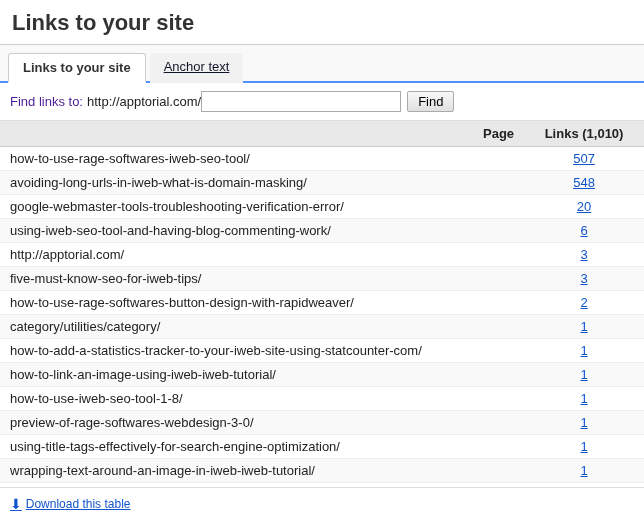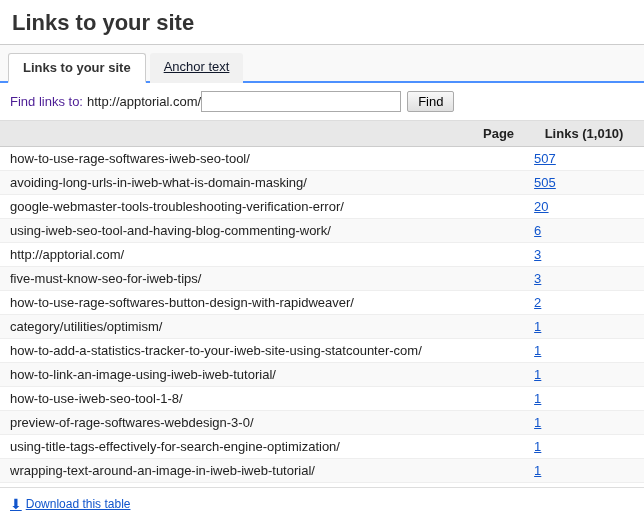--- a/index.html
+++ b/index.html
@@ -114,21 +114,21 @@
     .data-table tbody tr:nth-child(even) {
       background: #f9f9f9;
     }
 
     .data-table tbody td {
       padding: 4px 10px;
       font-size: 13px;
     }
 
     .data-table tbody td.links-num {
-      text-align: left;
+      text-align: center;
       color: #1155cc;
       text-decoration: underline;
       cursor: pointer;
     }
 
     .footer-bar {
       display: flex;
       justify-content: space-between;
       align-items: center;
       padding: 8px 10px;
@@ -181,21 +181,21 @@
       <th class="links-col">Links (1,010)</th>
     </tr>
   </thead>
   <tbody id="table-body">
   <tr>
         <td class="page-link">how-to-use-rage-softwares-iweb-seo-tool/</td>
         <td class="links-num">507</td>
       </tr>
       <tr>
         <td class="page-link">avoiding-long-urls-in-iweb-what-is-domain-masking/</td>
-        <td class="links-num">505</td>
+        <td class="links-num">548</td>
       </tr>
       <tr>
         <td class="page-link">google-webmaster-tools-troubleshooting-verification-error/</td>
         <td class="links-num">20</td>
       </tr>
       <tr>
         <td class="page-link">using-iweb-seo-tool-and-having-blog-commenting-work/</td>
         <td class="links-num">6</td>
       </tr>
       <tr>
@@ -204,21 +204,21 @@
       </tr>
       <tr>
         <td class="page-link">five-must-know-seo-for-iweb-tips/</td>
         <td class="links-num">3</td>
       </tr>
       <tr>
         <td class="page-link">how-to-use-rage-softwares-button-design-with-rapidweaver/</td>
         <td class="links-num">2</td>
       </tr>
       <tr>
-        <td class="page-link">category/utilities/optimism/</td>
+        <td class="page-link">category/utilities/category/</td>
         <td class="links-num">1</td>
       </tr>
       <tr>
         <td class="page-link">how-to-add-a-statistics-tracker-to-your-iweb-site-using-statcounter-com/</td>
         <td class="links-num">1</td>
       </tr>
       <tr>
         <td class="page-link">how-to-link-an-image-using-iweb-iweb-tutorial/</td>
         <td class="links-num">1</td>
       </tr>

